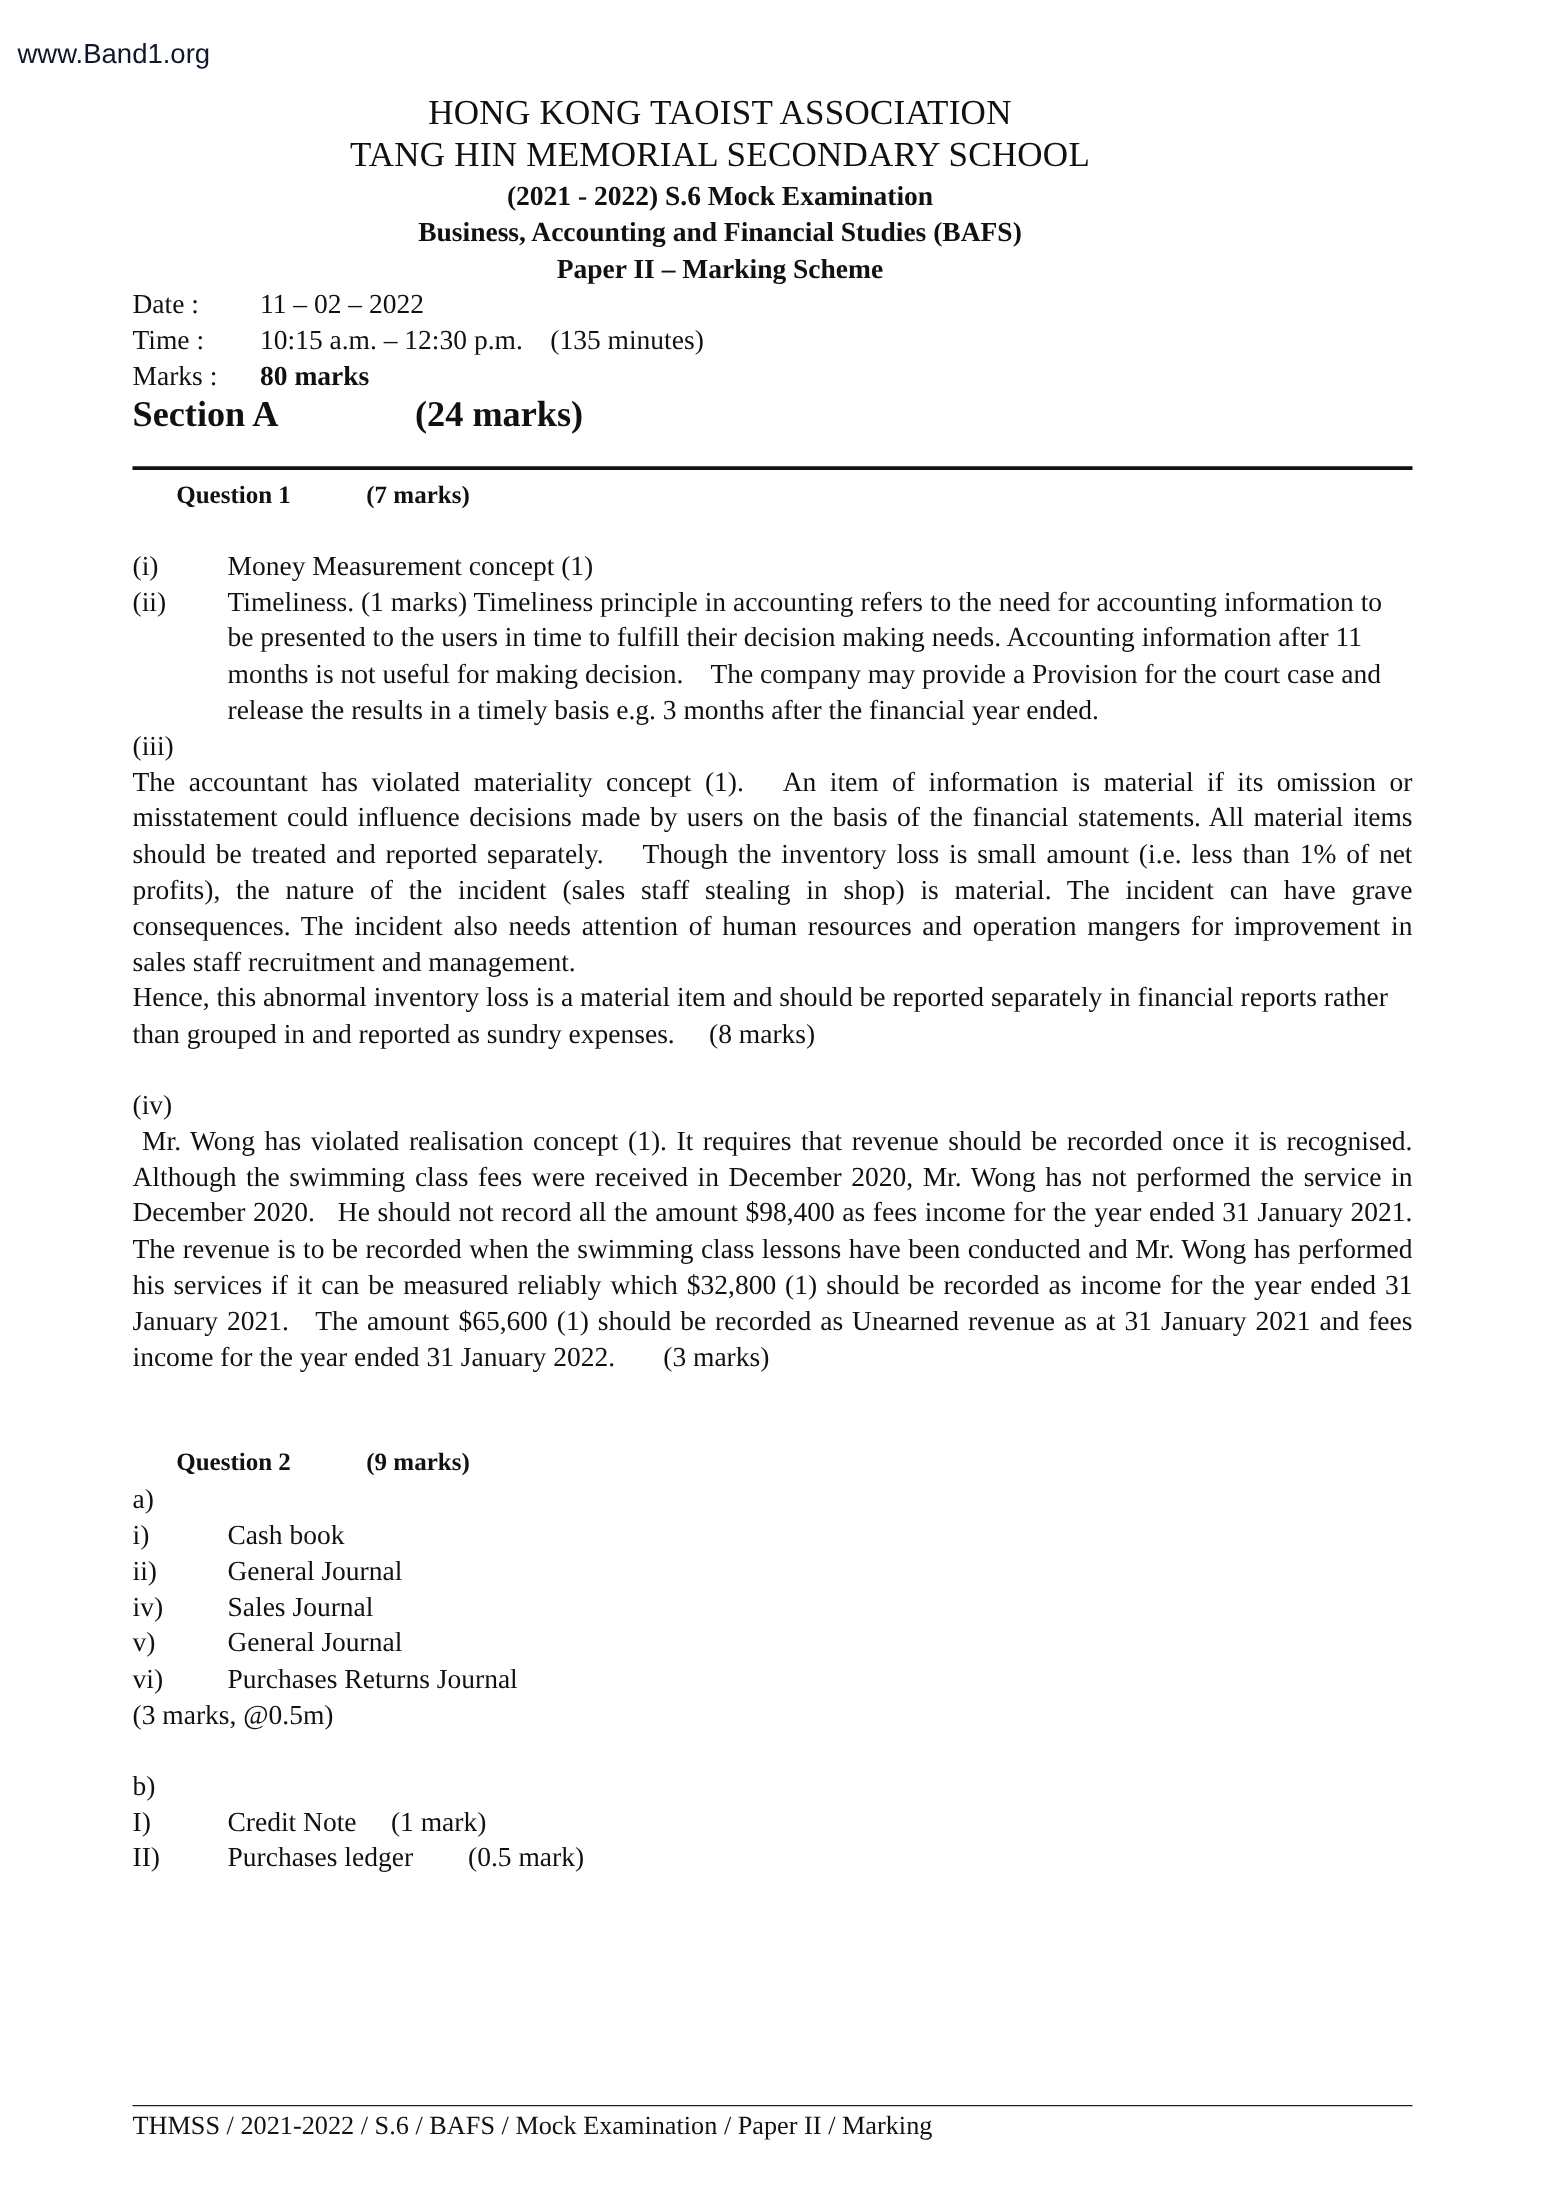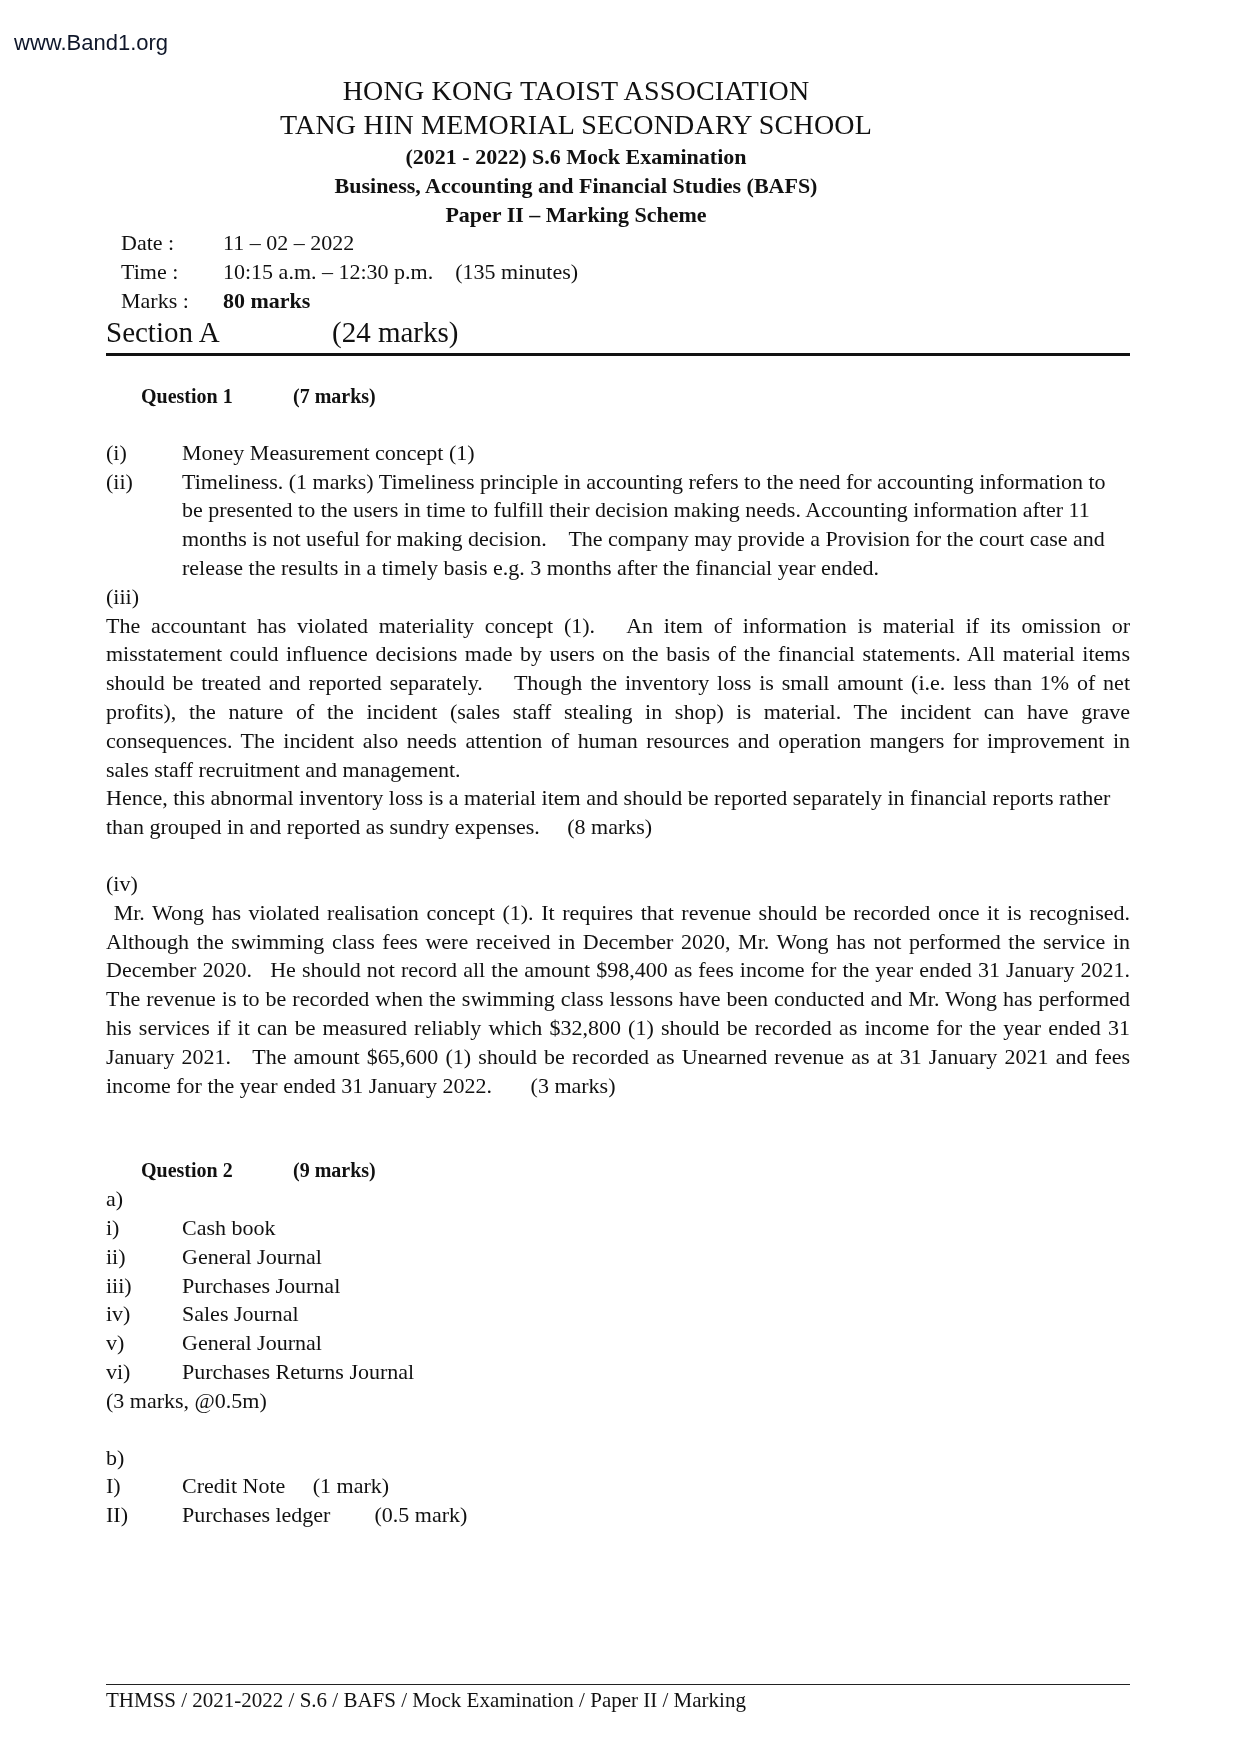--- a/index.html
+++ b/index.html
@@ -2,24 +2,24 @@
 <html><head>
 <meta charset="utf-8">
 <style>
   html, body { margin: 0; padding: 0; background: #ffffff; }
   body { width: 1240px; height: 1754px; position: relative; overflow: hidden; color: #111; font-family: "Liberation Serif", serif; }
   .watermark { position: absolute; left: 14px; top: 30px; font-family: "Liberation Sans", sans-serif; font-size: 22px; color: #0f172a; }
   .header { position: absolute; left: 0; width: 1152px; top: 74px; text-align: center; }
   .h-line1, .h-line2 { font-size: 28px; line-height: 34px; letter-spacing: 0.2px; }
   .h-line3, .h-line4, .h-line5 { font-size: 22px; font-weight: bold; line-height: 29px; }
   .meta { position: absolute; left: 106px; top: 228px; font-size: 22px; line-height: 29px; }
-  .meta-row { display: flex; margin-left: 15px; }
+  .meta-row { display: flex; }
   .meta-label { width: 102px; }
   .meta-value.bold { font-weight: bold; }
-  .section-title { position: absolute; left: 106px; top: 316px; width: 1024px; font-size: 29px; font-weight: normal; border-bottom: 3px solid #111; padding-bottom: 4px; display: flex; }
+  .section-title { position: absolute; left: 106px; top: 316px; width: 1024px; font-size: 29px; font-weight: bold; border-bottom: 3px solid #111; padding-bottom: 24px; display: flex; }
   .section-title .sec-name { width: 226px; }
   .content { position: absolute; left: 106px; top: 382px; width: 1024px; font-size: 22px; line-height: 28.8px; }
   .qhead { font-weight: bold; font-size: 20px; display: flex; margin-left: 35px; }
   .qhead .qname { width: 152px; }
   .item { display: flex; }
   .item .num { width: 76px; flex-shrink: 0; }
   .item .txt { flex: 1; }
   .para { text-align: justify; }
   .gap { height: 28px; }
   .footer-rule { position: absolute; left: 106px; top: 1684px; width: 1024px; border-top: 1.5px solid #222; }
@@ -92,24 +92,20 @@
   <div>a)</div>
   <div class="item">
     <span class="num">i)</span>
     <span class="txt">Cash book</span>
   </div>
   <div class="item">
     <span class="num">ii)</span>
     <span class="txt">General Journal</span>
   </div>
   <div class="item">
-    <span class="num">iii)</span>
-    <span class="txt">Purchases Journal</span>
-  </div>
-  <div class="item">
     <span class="num">iv)</span>
     <span class="txt">Sales Journal</span>
   </div>
   <div class="item">
     <span class="num">v)</span>
     <span class="txt">General Journal</span>
   </div>
   <div class="item">
     <span class="num">vi)</span>
     <span class="txt">Purchases Returns Journal</span>

